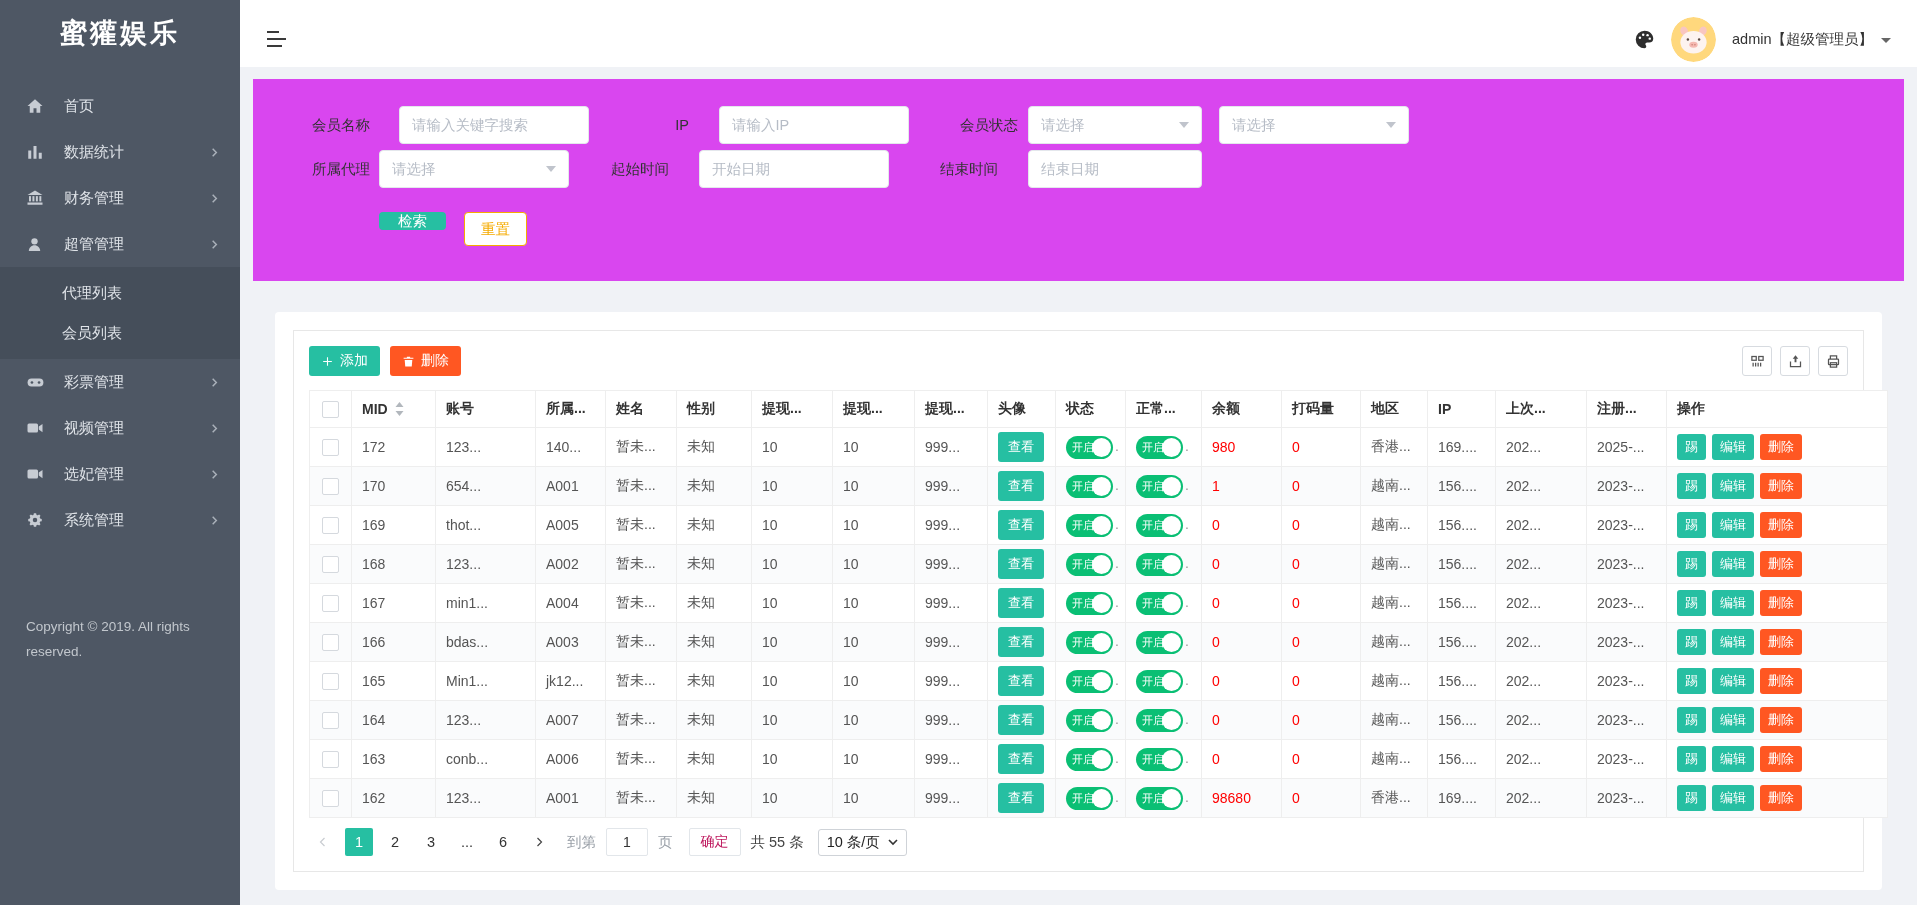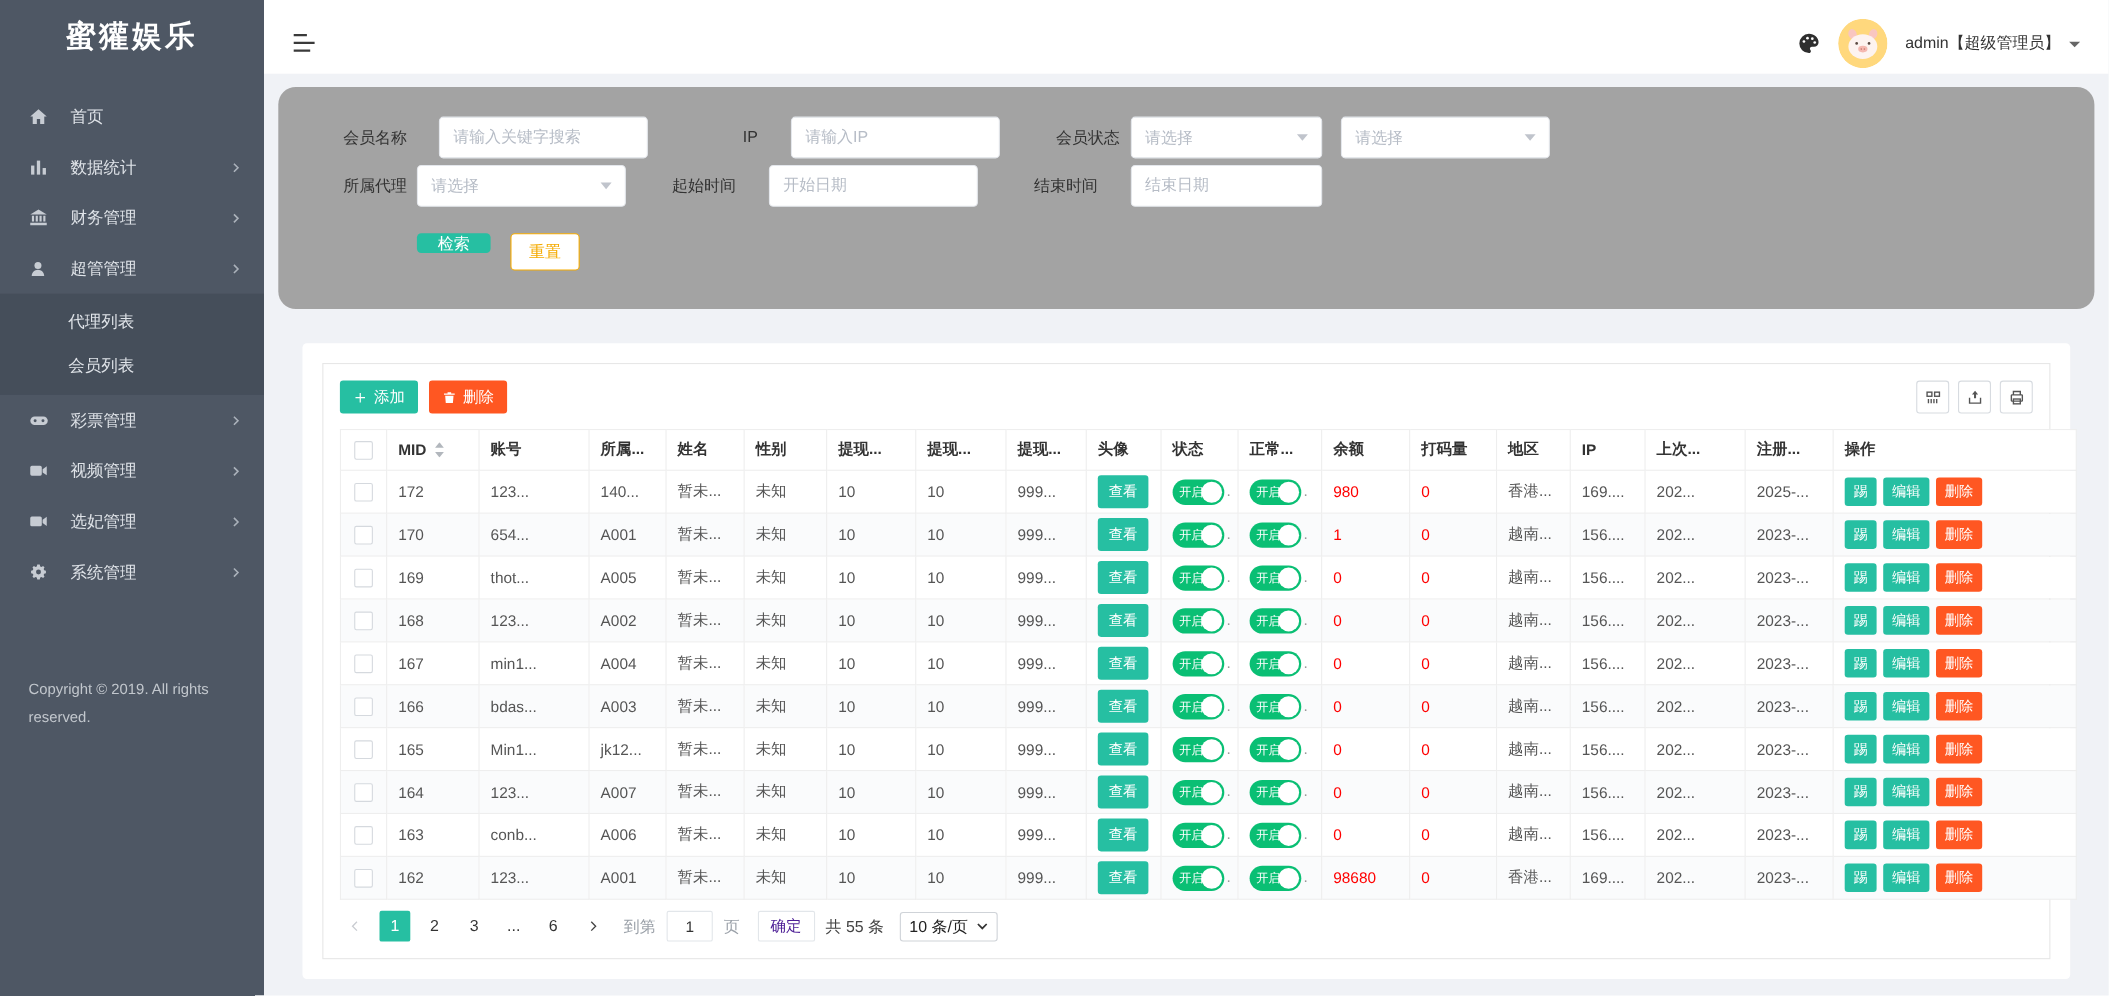--- a/index.html
+++ b/index.html
@@ -26,21 +26,21 @@
   .topbar-right { margin-left:auto; display:flex; align-items:center; gap:16px; }
   .palette-btn { cursor:pointer; display:flex; }
   .avatar { width:45px; height:45px; border-radius:50%; overflow:hidden; cursor:pointer; flex-shrink:0; }
   .user-drop { display:flex; align-items:center; gap:8px; cursor:pointer; }
   .user-name { font-size:14.5px; color:#333; }
   .caret { width:0; height:0; border-left:5px solid transparent; border-right:5px solid transparent; border-top:5px solid #666; margin-top:2px; }
 
   .content { flex:1; padding:12px 13px 0; }
 
   
-  .search-card { background:#a3a3a3; border-radius:16px; padding:27px 0 34px 59px; height:202px; }
+  .search-card { background:#d946ef; border-radius:0; padding:27px 0 34px 59px; height:202px; }
   .f-row { display:flex; align-items:center; margin-bottom:6px; }
   .f-group { display:flex; align-items:center; }
   .f-label { font-size:14.5px; color:#333; text-align:right; margin-right:10px; white-space:nowrap; }
   .control { height:38px; border:1px solid #e4e7ec; border-radius:4px; background:#fff; font-size:14.5px; }
   input.control { padding:0 12px; color:#666; outline:none;margin-left:20px; }
   input.control::placeholder { color:#b6bcc6; }
   .select-control { display:flex; align-items:center; justify-content:space-between; padding:0 12px; color:#b6bcc6; cursor:pointer; }
   .sel-caret { width:0; height:0; border-left:5px solid transparent; border-right:5px solid transparent; border-top:6px solid #c0c4cc; }
   .btn-row { margin-top:24px; padding-left:67px; display:flex; gap:18px; }
   .btn { border:none; border-radius:4px; font-size:14.5px; cursor:pointer; font-family:inherit; }
@@ -76,21 +76,21 @@
   .act-orange { background:#ff5722; }
 
   
   .pagination { display:flex; align-items:center; margin-top:10px; font-size:14.5px; color:#555; }
   .page-item { min-width:28px; height:28px; line-height:28px; text-align:center; margin-right:8px; color:#333; cursor:pointer; }
   .page-item.active { background:#26bfa2; color:#fff; border-radius:2px; cursor:default; }
   .page-prev { color:#c9ccd1; }
   .page-ellipsis { cursor:default; }
   .goto-label, .page-suffix { color:#9aa0a8; margin:0 6px; }
   .page-input { width:42px; height:28px; border:1px solid #e2e6ea; border-radius:2px; text-align:center; color:#333; font-size:14px; outline:none; margin:0 4px; font-family:inherit; }
-  .confirm-btn { height:28px; border:1px solid #e2e6ea; background:#fff; border-radius:2px; color:#4c1d95; padding:0 11px; margin:0 10px; font-size:14px; cursor:pointer; font-family:inherit; }
+  .confirm-btn { height:28px; border:1px solid #e2e6ea; background:#fff; border-radius:2px; color:#be185d; padding:0 11px; margin:0 10px; font-size:14px; cursor:pointer; font-family:inherit; }
   .total-label { color:#444; margin-right:14px; }
   .page-size { height:27px; border:1px solid #cfd3d8; border-radius:3px; display:flex; align-items:center; gap:8px; padding:0 8px; color:#222; cursor:pointer; background:#fff; }
 </style>
 </head>
 <body>
 
 <div class="sidebar">
   <div class="logo">蜜獾娱乐</div>
   <div class="menu">
       <div class="menu-item">

